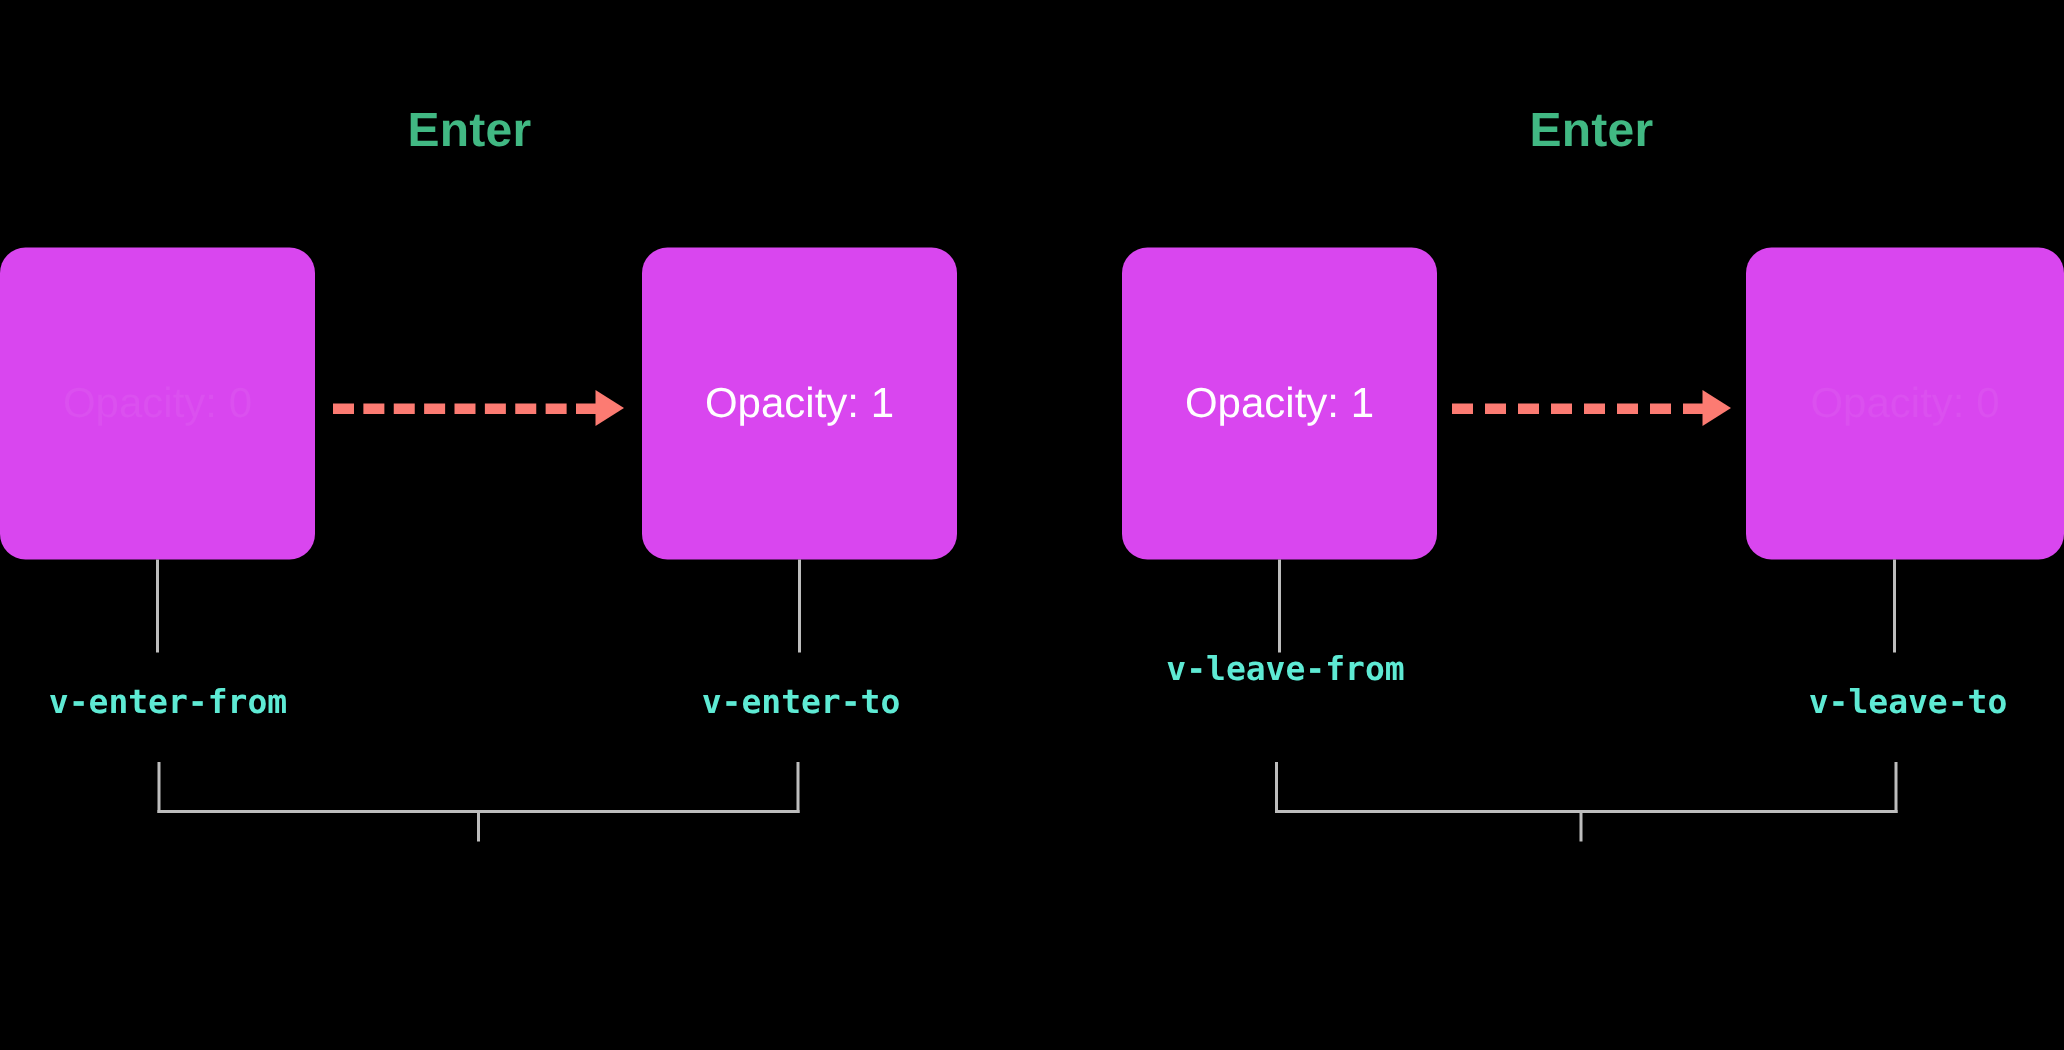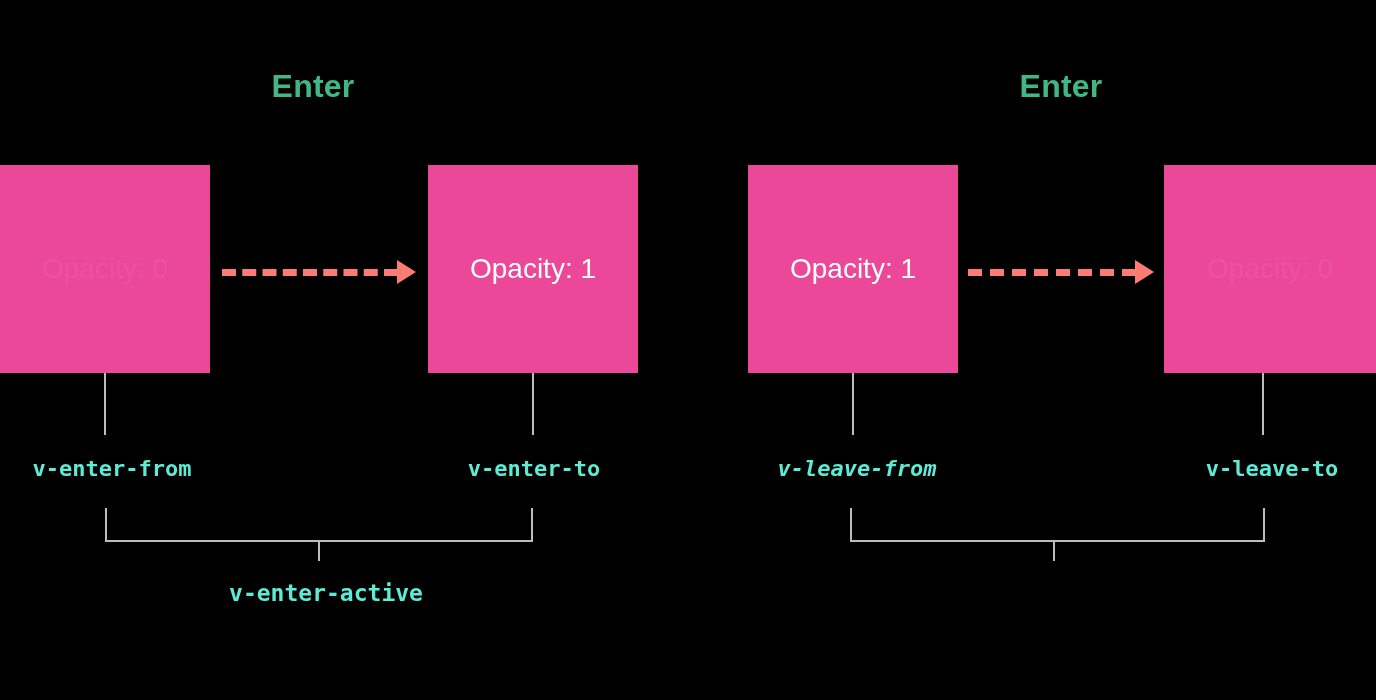--- a/index.html
+++ b/index.html
@@ -31,24 +31,25 @@
     letter-spacing: 0.2px;
     white-space: nowrap;
   }
 
   
   .state-box {
     position: absolute;
     top: 165px;
     width: 210px;
     height: 208px;
-    background: #ec4899;
+    background: #d946ef;
     display: flex;
     align-items: center;
     justify-content: center;
+    border-radius: 17px;
   }
   .state-box-label {
     font-family: "Liberation Sans", sans-serif;
     font-size: 28px;
     font-weight: 400;
     color: #ffffff;
     white-space: nowrap;
     line-height: 1;
   }
   .state-box.faded .state-box-label {
@@ -131,39 +132,38 @@
   </div>
 
   <div class="stem" style="left:104px; top:373px; height:62px;"></div>
   <div class="stem" style="left:532px; top:373px; height:62px;"></div>
 
   <div class="class-label" style="left:112px; top:458px;">v-enter-from</div>
   <div class="class-label" style="left:534px; top:458px;">v-enter-to</div>
 
   <div class="bracket" style="left:105px; top:508px; width:428px;"></div>
   <div class="stem" style="left:318px; top:541px; height:20px;"></div>
-  <div class="class-label active-label" style="left:326px; top:582px;">v-enter-active</div>
 
   <div class="section-heading" style="left:1061px;">Enter</div>
 
   <div class="state-box" style="left:748px;">
     <span class="state-box-label">Opacity: 1</span>
   </div>
 
   <div class="arrow" style="left:968px; width:186px;">
     <span class="arrow-line"></span>
     <span class="arrow-head"></span>
   </div>
 
   <div class="state-box faded" style="left:1164px; width:212px;">
     <span class="state-box-label">Opacity: 0</span>
   </div>
 
   <div class="stem" style="left:852px; top:373px; height:62px;"></div>
   <div class="stem" style="left:1262px; top:373px; height:62px;"></div>
 
-  <div class="class-label" style="left:857px; top:458px;font-style:italic;">v-leave-from</div>
+  <div class="class-label" style="left:857px; top:436px;">v-leave-from</div>
   <div class="class-label" style="left:1272px; top:458px;">v-leave-to</div>
 
   <div class="bracket" style="left:850px; top:508px; width:415px;"></div>
   <div class="stem" style="left:1053px; top:541px; height:20px;"></div>
 
 </div>
 
 </body></html>

